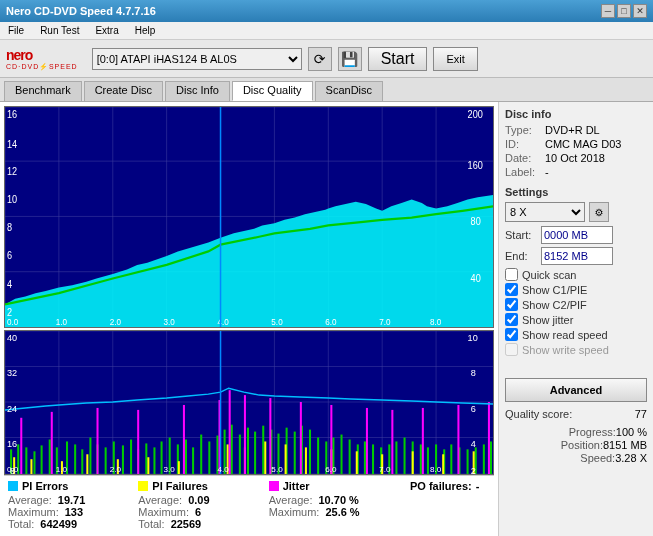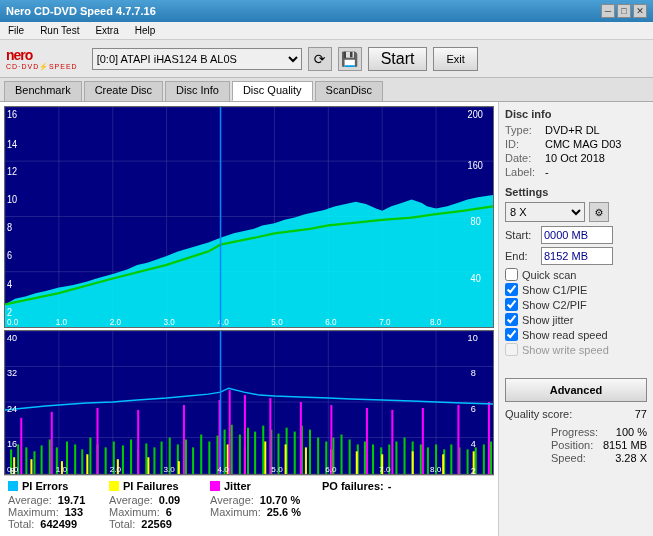--- a/index.html
+++ b/index.html
@@ -177,32 +177,33 @@
       background: linear-gradient(to bottom, #f8f8f8, #d8d8d8);
       border: 1px solid #888; font-size: 11px; cursor: pointer;
       font-weight: bold;
     }
 
     .quality-row { display: flex; justify-content: space-between; margin-top: 6px; }
     .quality-label { font-size: 11px; color: #333; }
     .quality-value { font-size: 11px; font-weight: normal; color: #000; }
 
     .progress-section { margin-top: 6px; font-size: 11px; }
-    .progress-row { display: flex; justify-content: space-between; margin-bottom: 1px; margin-left: 46px; }
+    .progress-row { display: flex; justify-content: flex-end; margin-bottom: 1px; }
     .progress-label { color: #555; }
     .progress-value { color: #000; }
 
     svg { display: block; }
 
     
     .stats-bar {
       display: flex;
       padding: 4px 4px 2px;
       gap: 21px;
       border-top: 1px solid #ccc;
+      justify-content: space-between;
     }
     .stat-group { display: flex; flex-direction: column; min-width: 80px; }
     .stat-header { display: flex; align-items: center; gap: 4px; margin-bottom: 2px; }
     .stat-dot { width: 10px; height: 10px; flex-shrink: 0; }
     .stat-name { font-size: 11px; font-weight: bold; }
     .stat-row { display: flex; gap: 6px; font-size: 11px; }
     .stat-sublabel { color: #666; }
     .stat-val { font-weight: bold; }
 
     .po-section { display: flex; flex-direction: column; min-width: 80px; }

